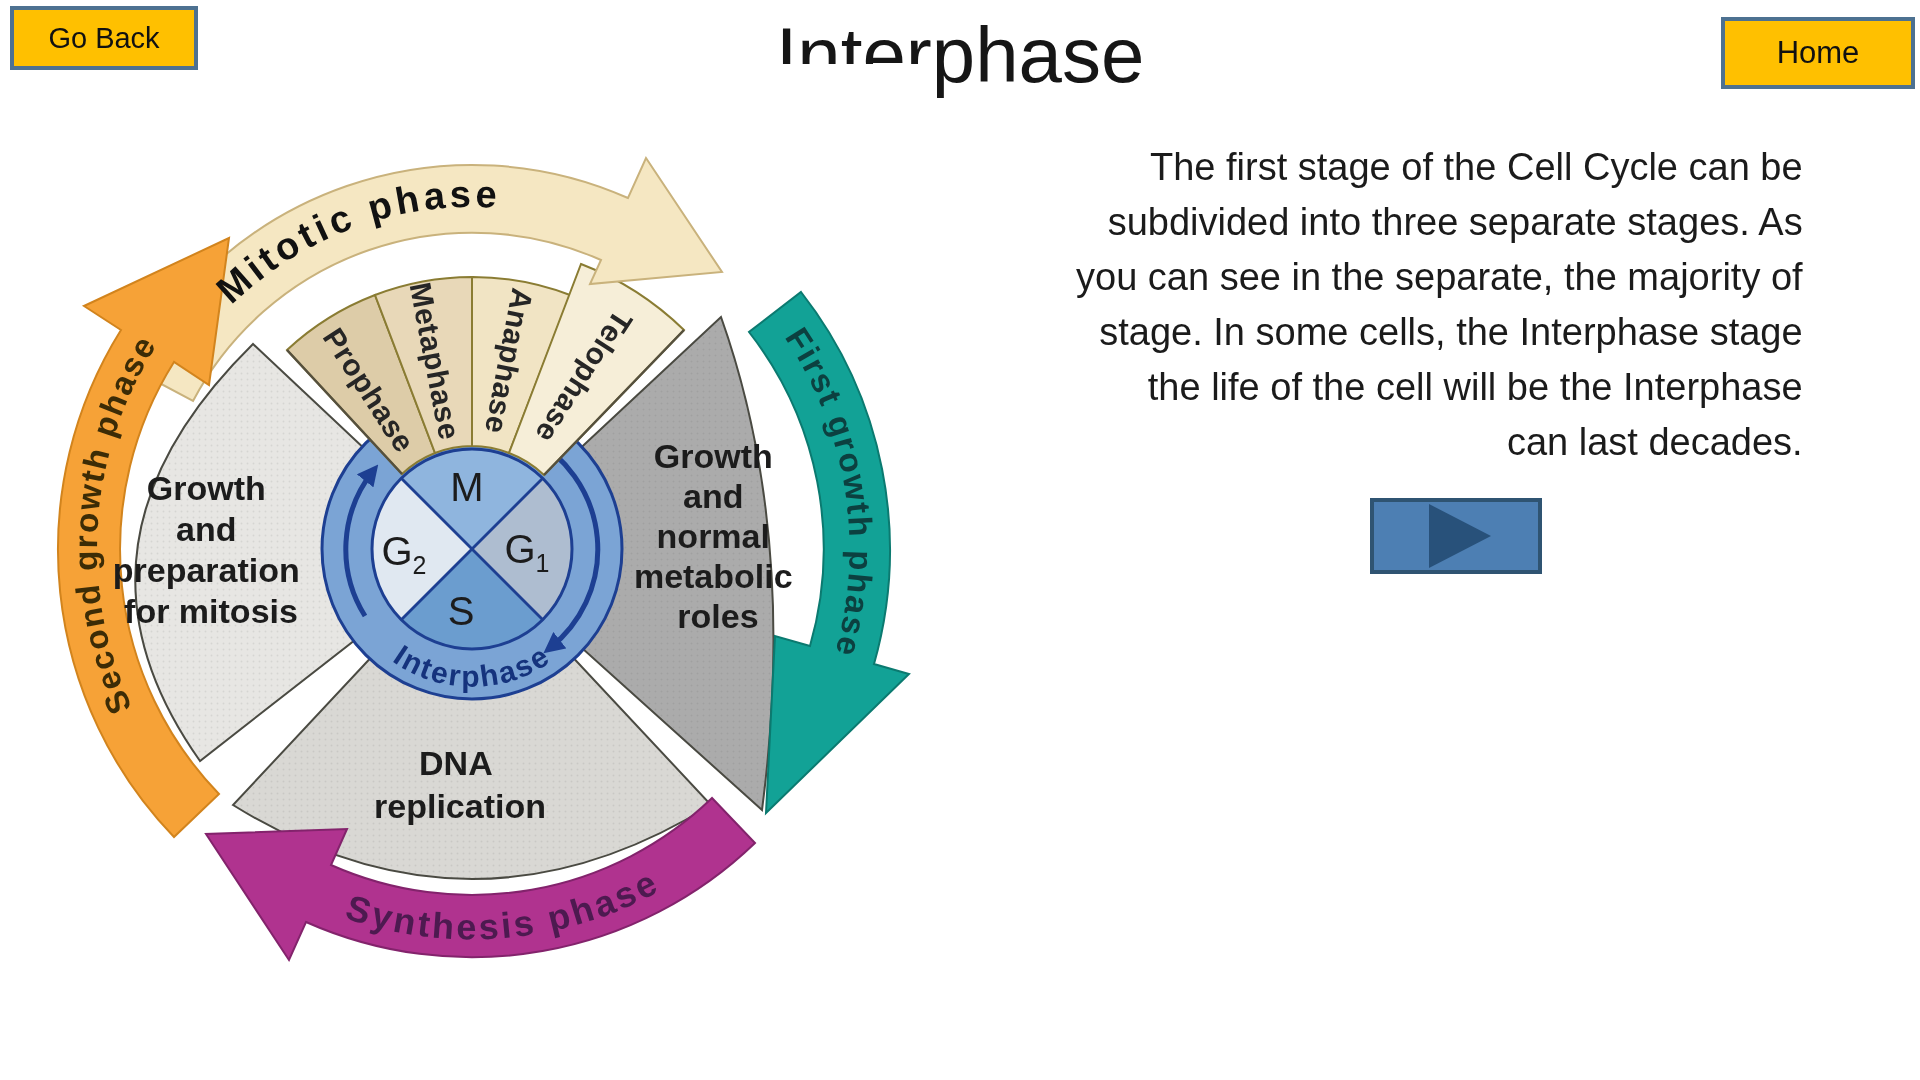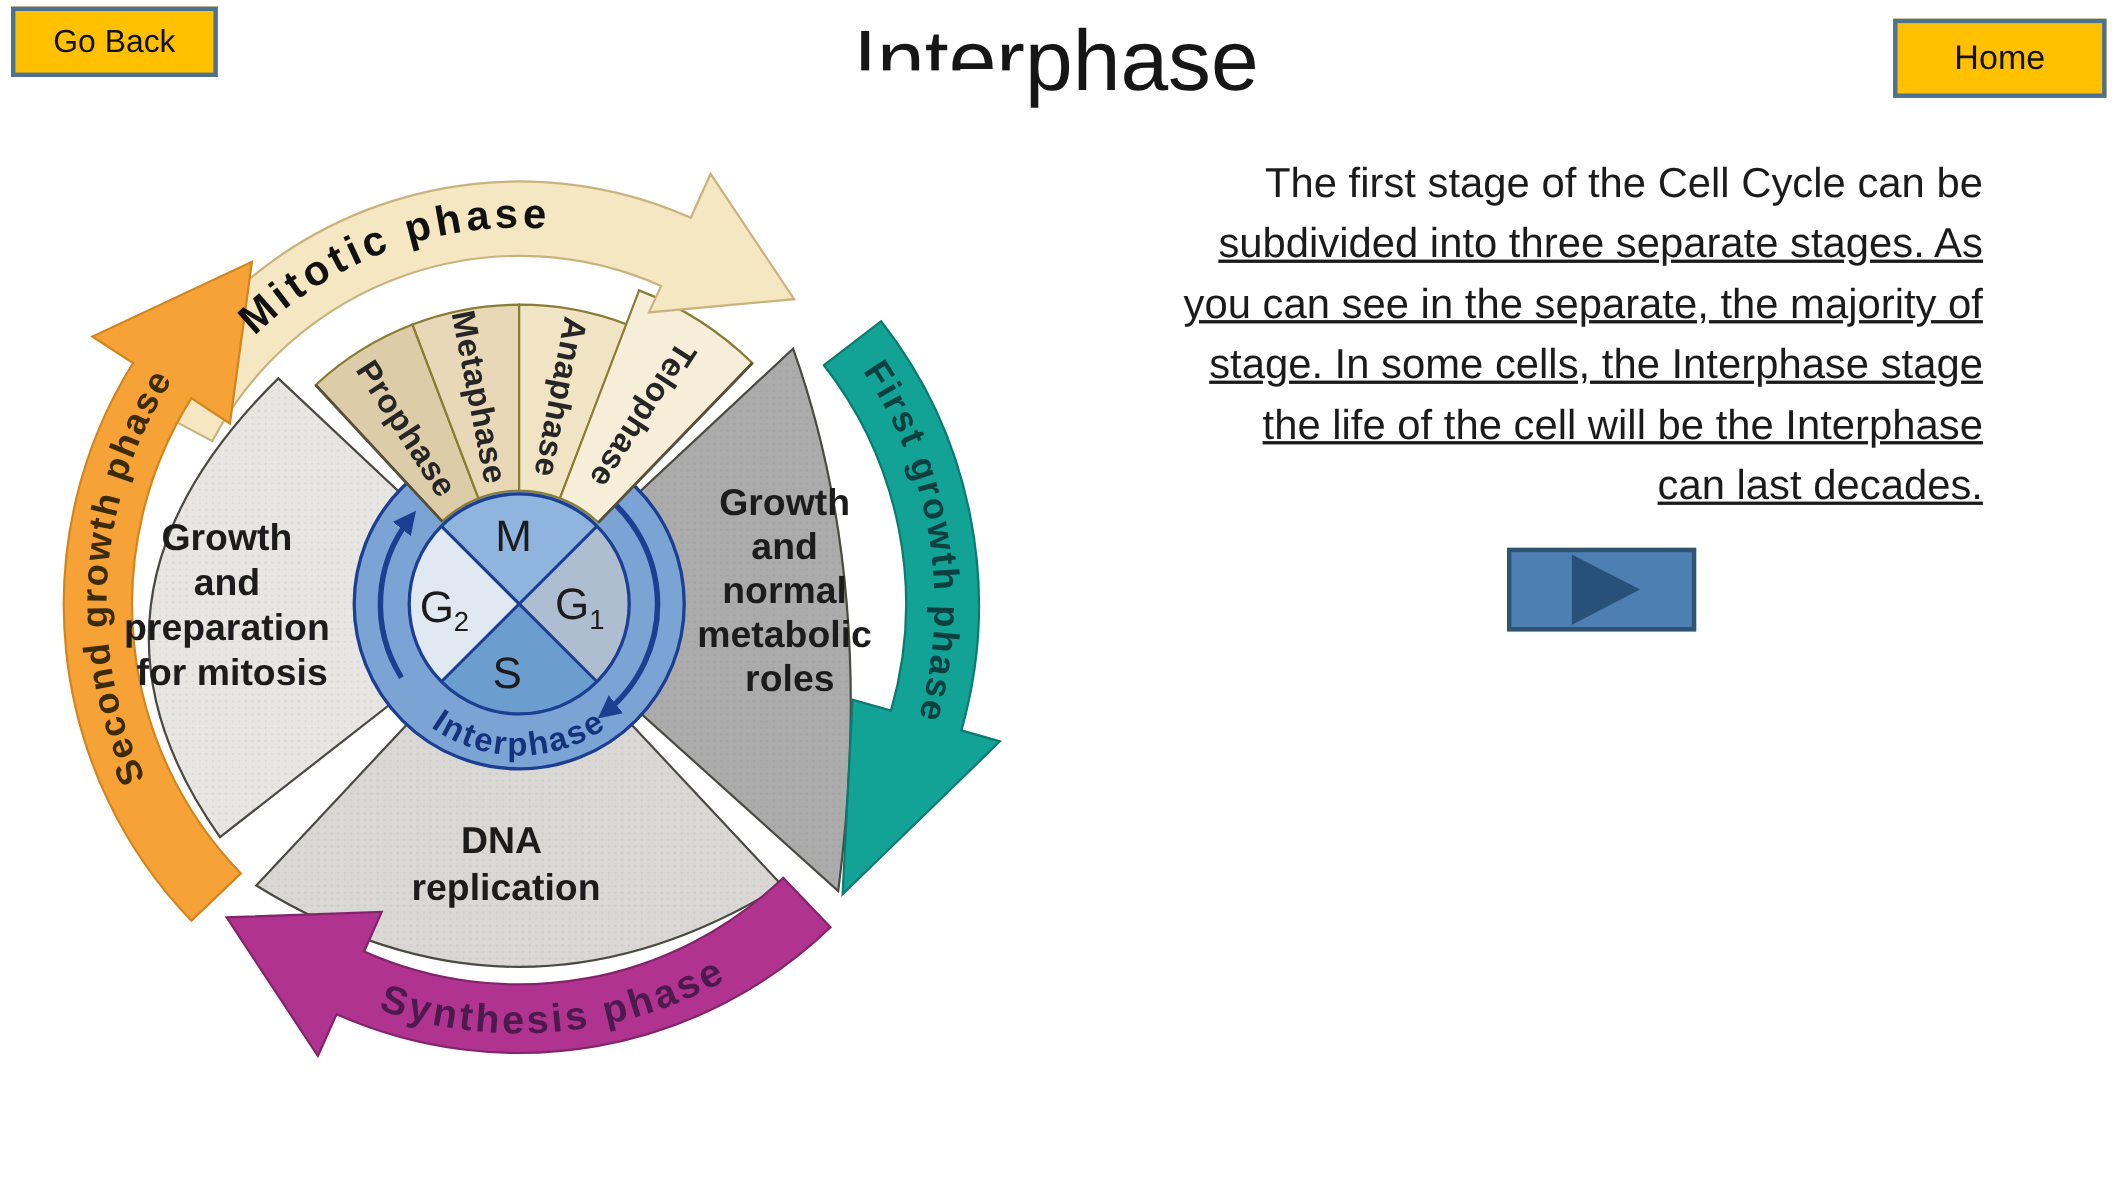--- a/index.html
+++ b/index.html
@@ -13,21 +13,21 @@
   #homeBtn{left:1721px;top:5px;width:194px;height:72px;font-size:31px;margin-top:12px;}
 
   
   #pageTitle{position:absolute;left:0;top:16px;width:1920px;text-align:center;
              font-size:78px;line-height:1;color:#161616;}
   #titleMask{position:absolute;left:740px;top:64px;width:196px;height:66px;background:#ffffff;}
 
   
   #bodyText{position:absolute;left:1040px;top:140px;color:#1b1b1b;}
   #bodyText .pline{font-size:38px;line-height:55px;white-space:nowrap;text-align:right;}
-  #bodyText .pline.indent{padding-left:36px;text-decoration:underline;}
+  #bodyText .pline.indent{padding-left:36px;}
 
   
   #playBtn{position:absolute;left:1370px;top:498px;width:172px;height:76px;background:#4d7fb3;
            border:4px solid #2f5472;box-sizing:border-box;cursor:pointer;}
   #playTriangle{position:absolute;left:55px;top:2px;width:0;height:0;
                 border-left:62px solid #28517a;border-top:32px solid transparent;border-bottom:32px solid transparent;}
 
   
   svg text{font-family:"Liberation Sans", sans-serif;}
   .sector-text{font-size:34px;font-weight:600;fill:#1c1c1c;text-anchor:middle;}

